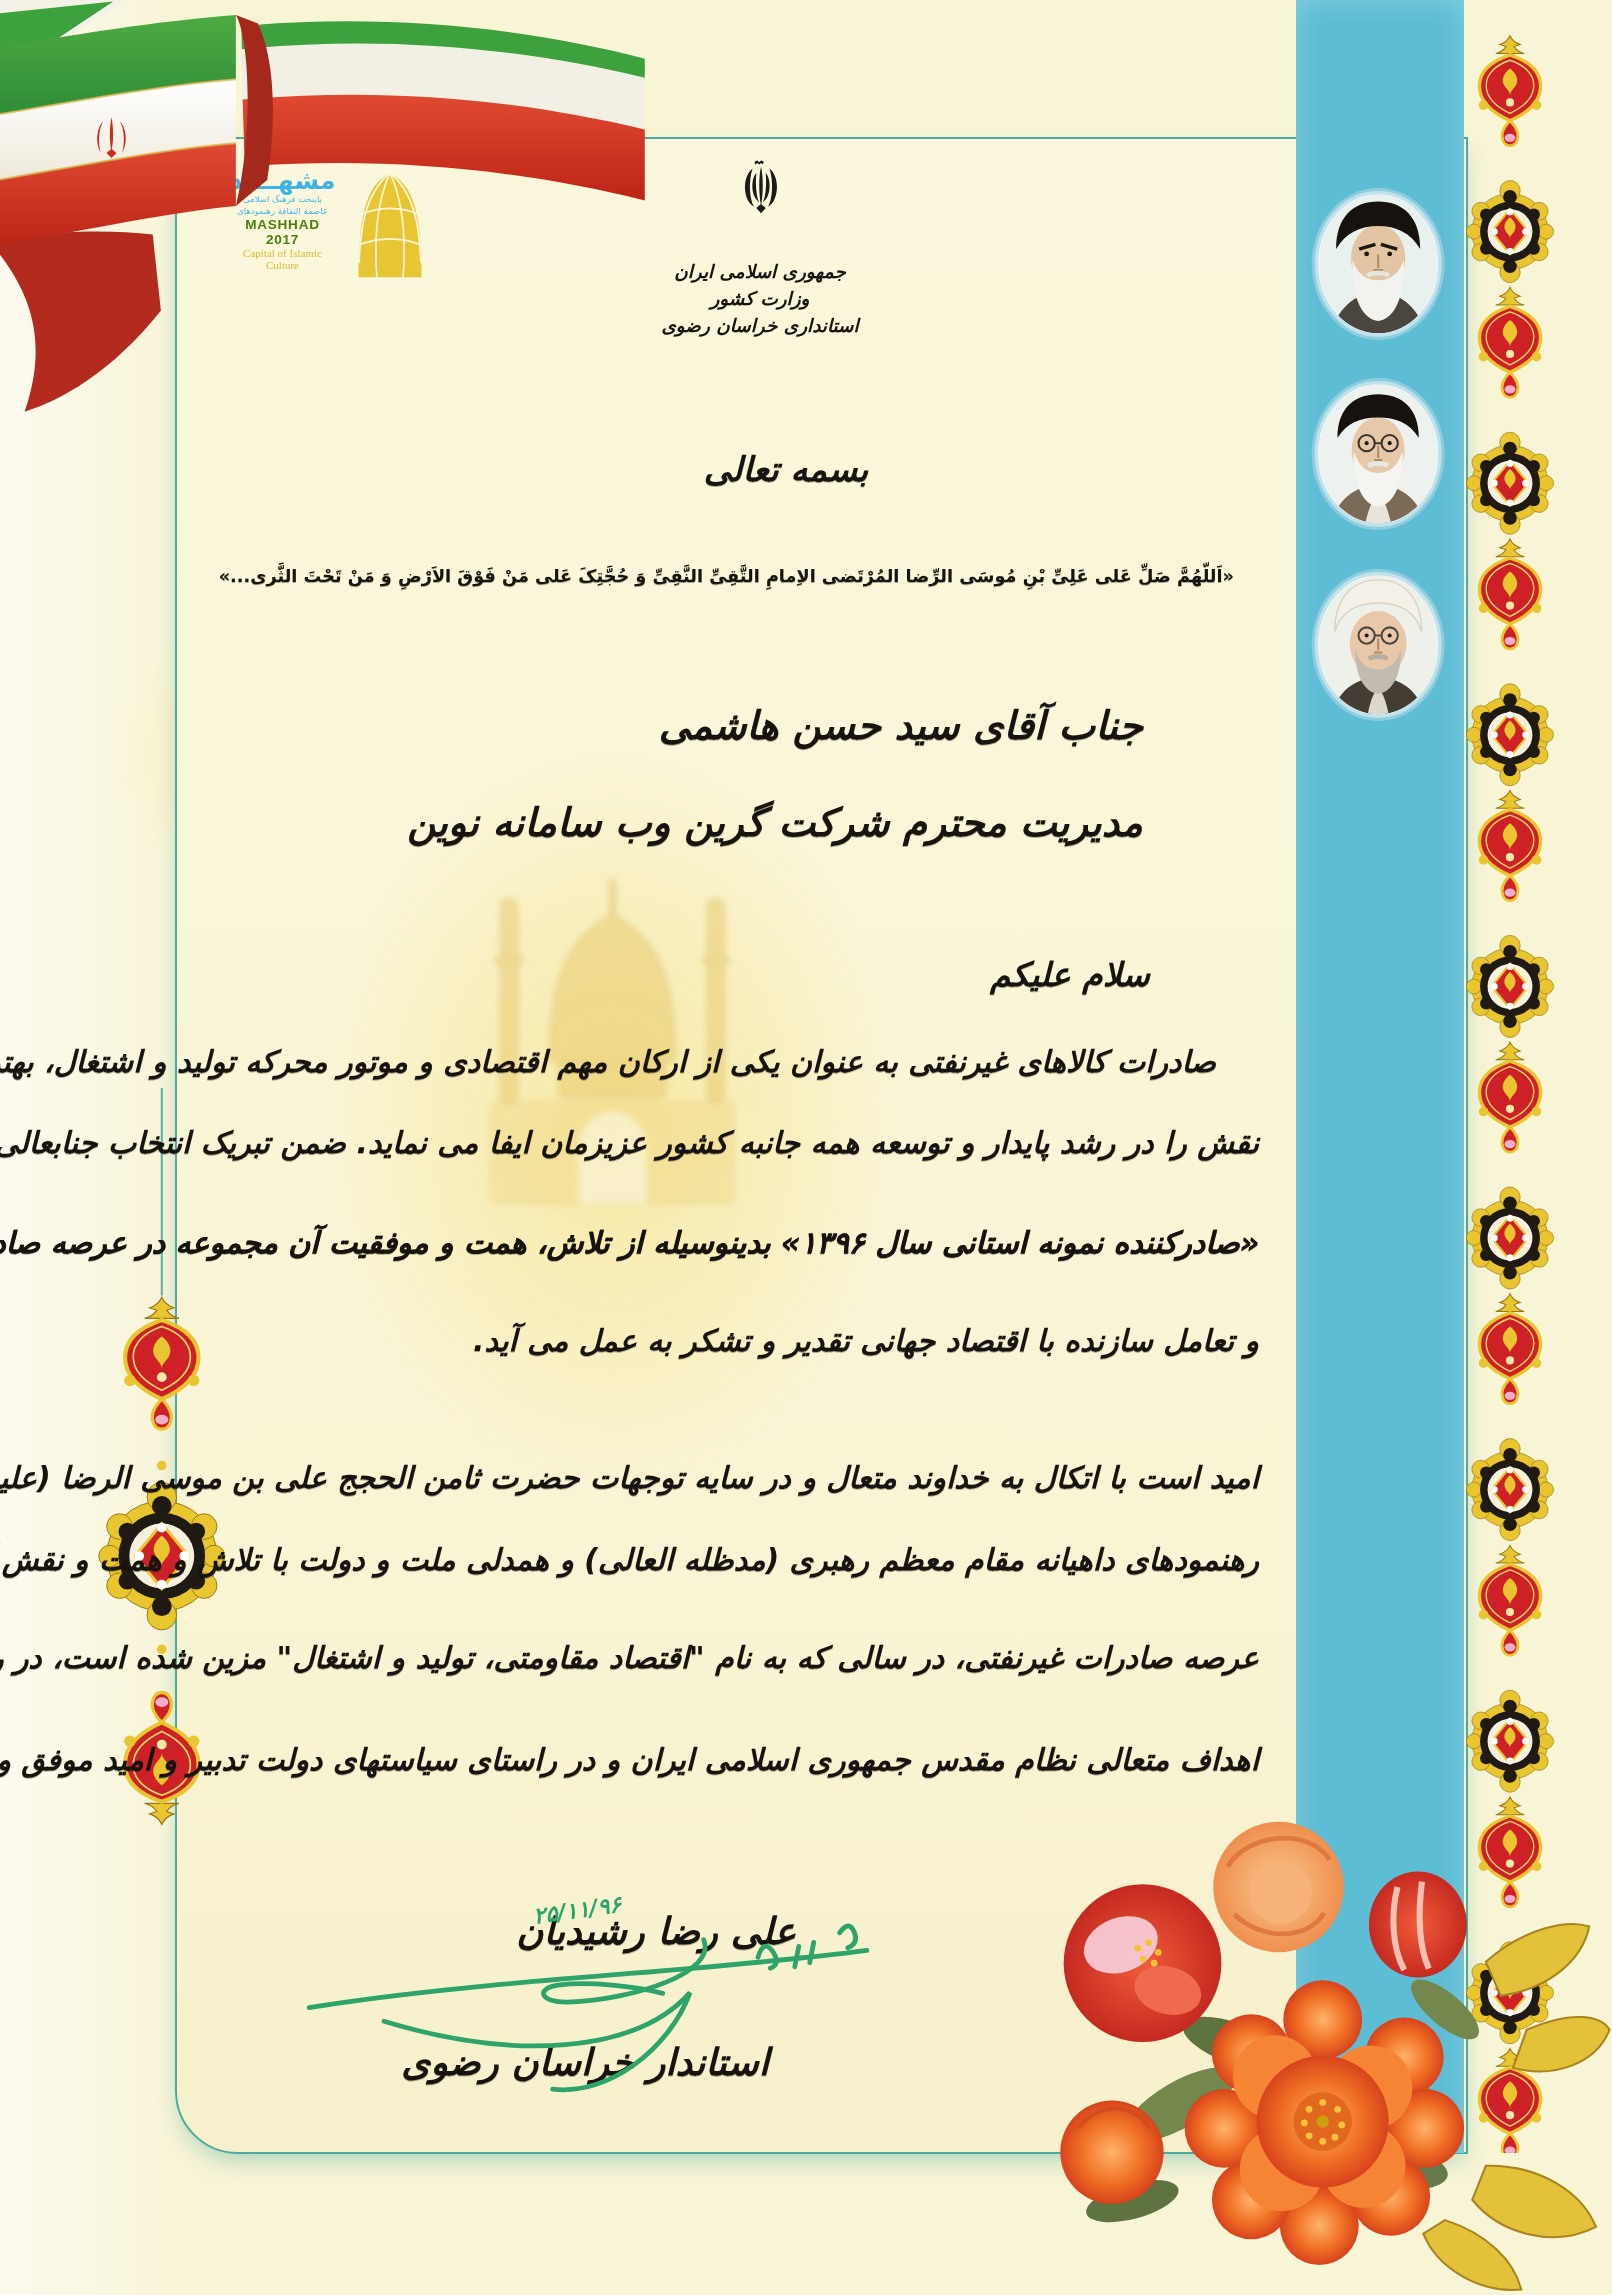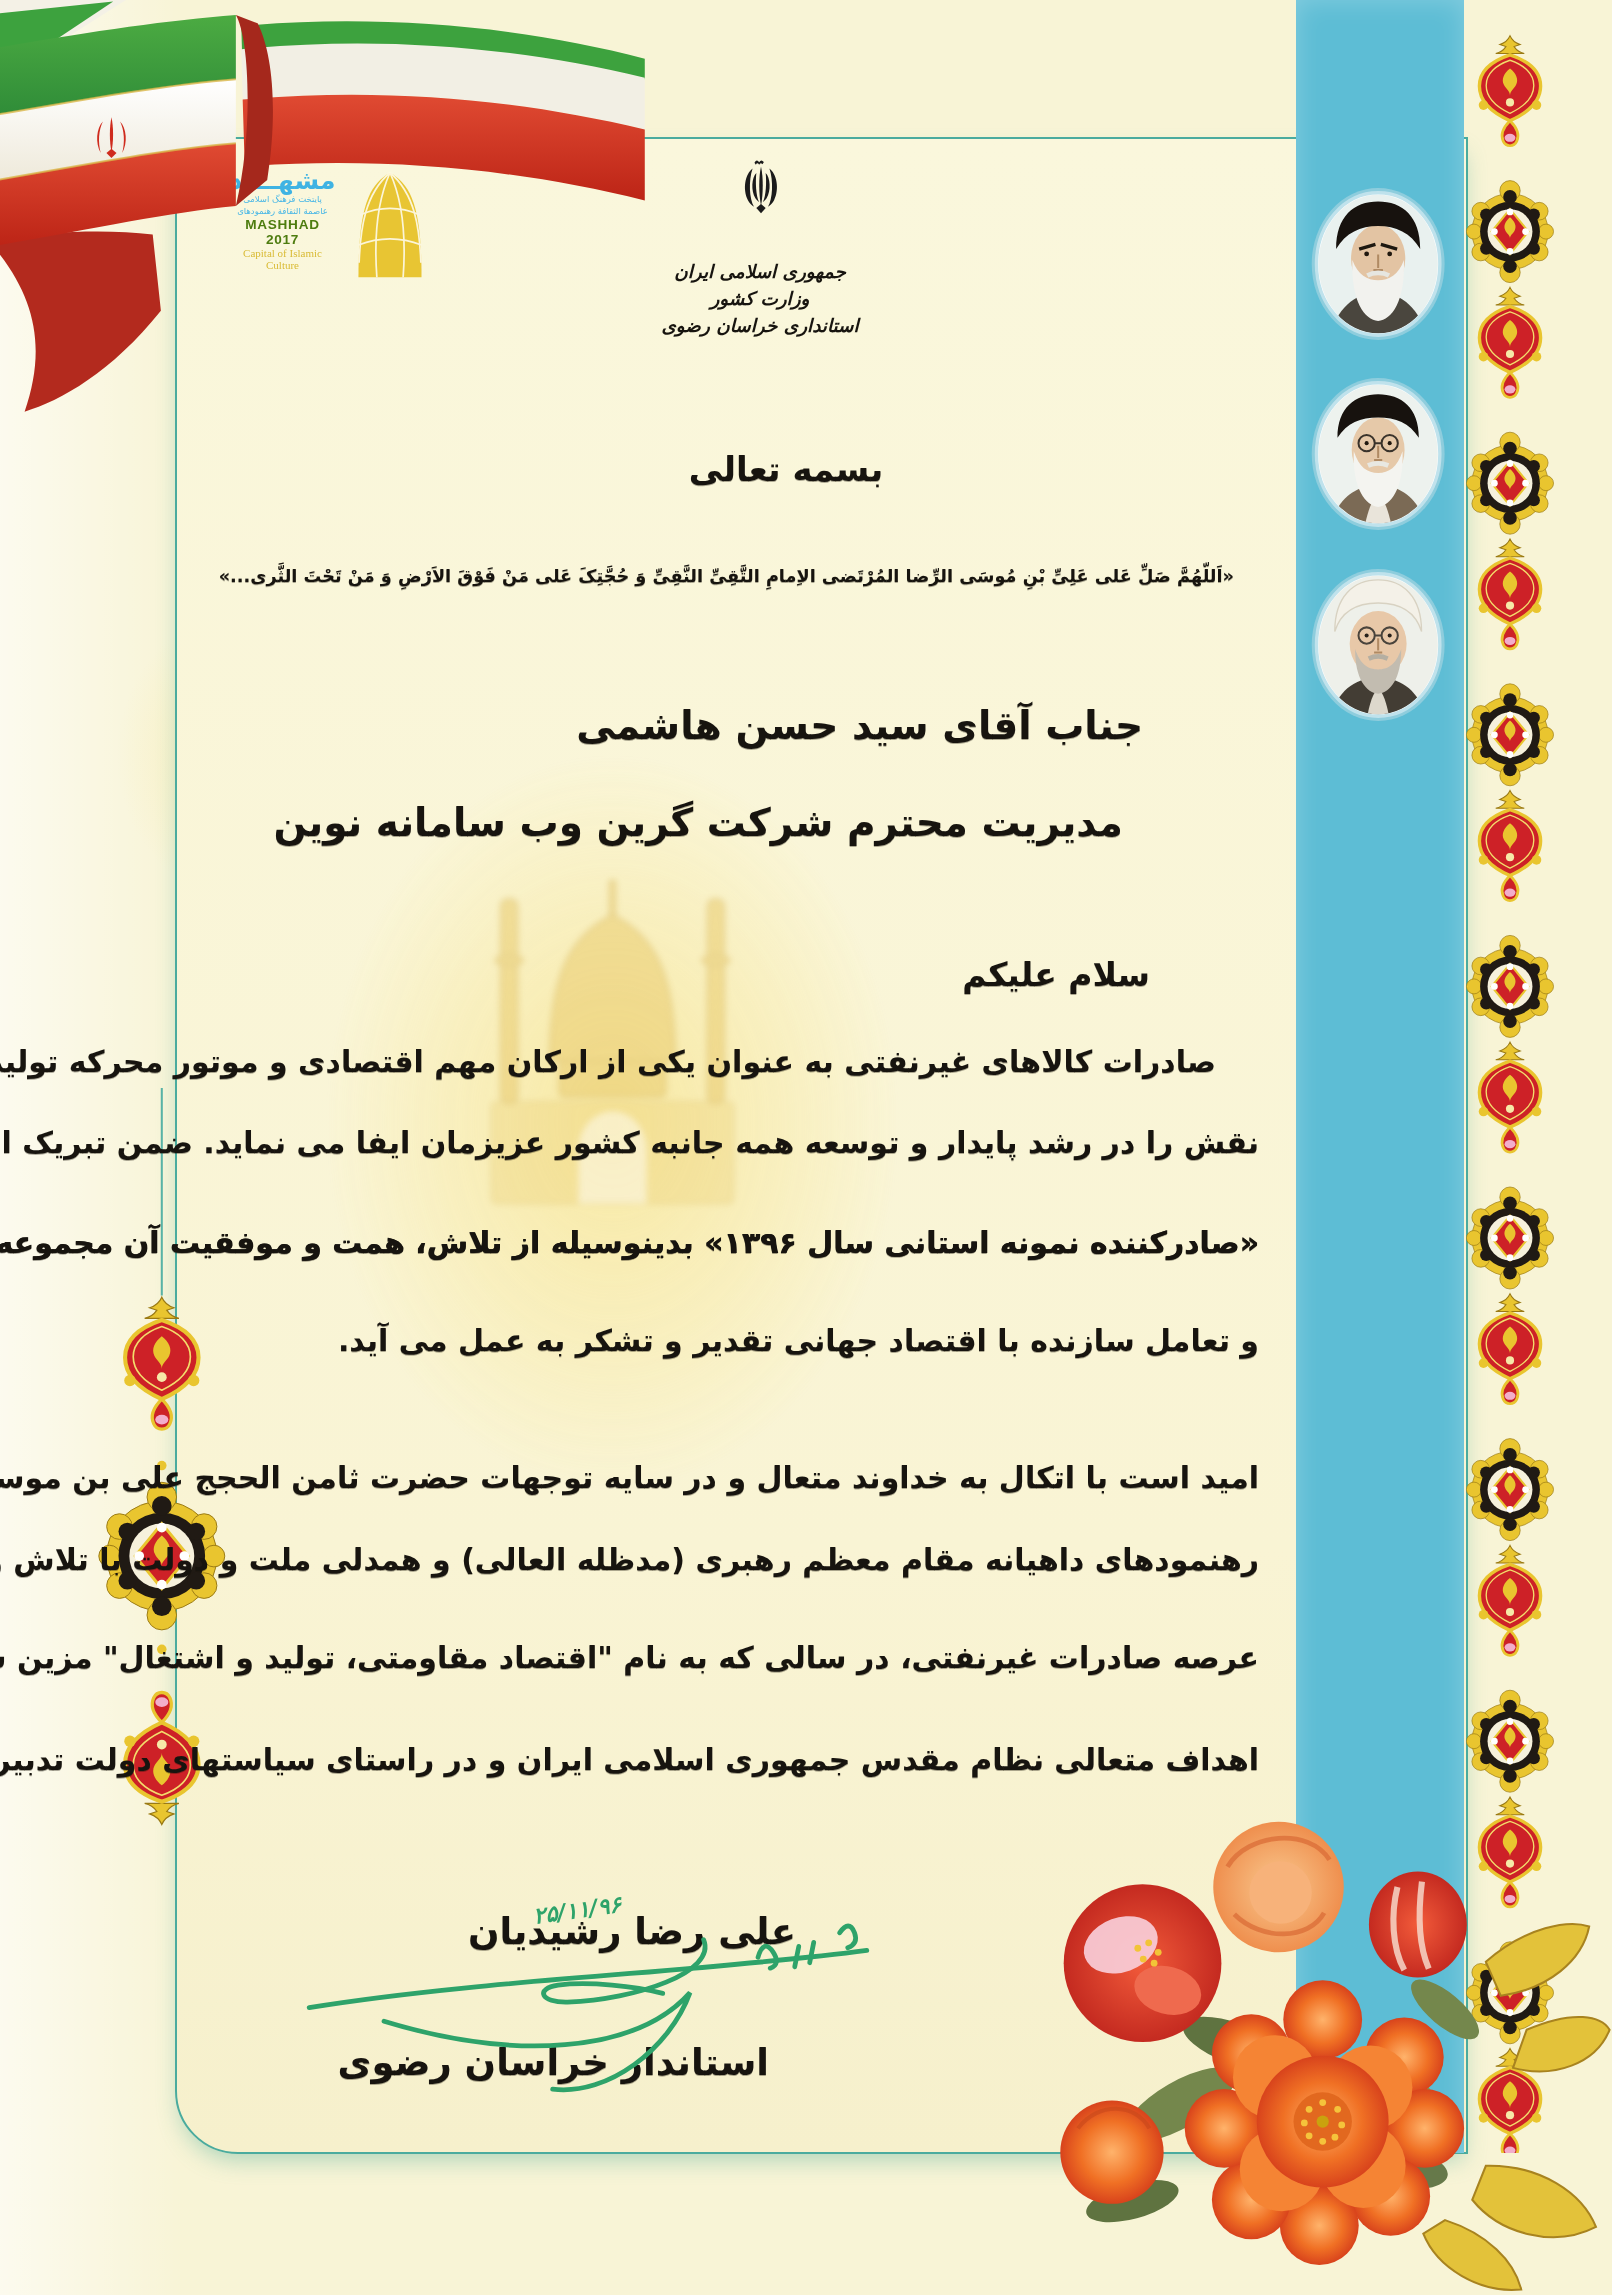--- a/index.html
+++ b/index.html
@@ -17,21 +17,21 @@
   .watermark{left:320px;top:721px;width:585px;height:782px;z-index:3;filter:blur(3.4px);opacity:.85;}
   .band{left:1296px;top:0;width:168px;height:2153px;background:#5dbdd5;z-index:4;
     box-shadow:inset 0 0 27px rgba(255,255,255,.25);}
   .chain-right{left:1459px;top:0;width:102px;height:2153px;z-index:5;overflow:hidden;}
   .chain-left{left:97px;top:1088px;width:133px;height:762px;z-index:5;}
   .portrait{z-index:6;}
   .flag{left:-5.4px;top:-4.1px;width:663px;height:443px;z-index:8;}
   .bouquet{left:1010px;top:1785px;width:605px;height:510px;z-index:9;}
   .txt{color:#17140f;direction:rtl;white-space:nowrap;z-index:7;line-height:1.15;margin-top:34px;}
   .cal{font-weight:bold;text-shadow:0 0.7px 0 rgba(25,20,10,.35);}
-  .it{}
+  .it{font-style:italic;}
   .center{text-align:center;}
   .right{text-align:right;}
   .blue{color:#3fb3e3;}
   .org{font-size:18.4px;line-height:27px;font-weight:bold;font-style:italic;}
   .fieldrow{display:flex;flex-direction:row;gap:9.5px;direction:rtl;align-items:baseline;
     font-weight:bold;color:#232c38;}
   .fieldrow .lab{font-size:19px;min-width:82px;}
   .fieldrow .val{font-size:19px;letter-spacing:1.4px;}
   .body-line{font-size:30px;}
   .heavy{text-shadow:0.5px 0 0 #17140f, 0 0.7px 0 rgba(25,20,10,.4);}
@@ -312,21 +312,21 @@
   <div class="abs txt org center" style="left:624px;top:224px;width:272px">
     <div>جمهوری اسلامی ایران</div>
     <div>وزارت کشور</div>
     <div>استانداری خراسان رضوی</div>
   </div>
 
   <div class="abs txt cal it center" style="left:667px;top:416px;width:238px;font-size:34px">بسمه تعالی</div>
   <div class="abs txt cal center" style="left:255px;top:532px;width:979px;font-size:17.7px">«اَللّهُمَّ صَلِّ عَلی عَلِیِّ بْنِ مُوسَی الرِّضا المُرْتَضی الاِمامِ التَّقِیِّ النَّقِیِّ وَ حُجَّتِکَ عَلی مَنْ فَوْقَ الاَرْضِ وَ مَنْ تَحْتَ الثَّری...»</div>
 
   <div class="abs txt cal it right" style="right:470px;top:670px;font-size:39px">جناب آقای سید حسن هاشمی</div>
-  <div class="abs txt cal it right" style="right:490px;top:767px;font-size:39px">مدیریت محترم شرکت گرین وب سامانه نوین</div>
+  <div class="abs txt cal it right" style="right:470px;top:767px;font-size:39px">مدیریت محترم شرکت گرین وب سامانه نوین</div>
 
   <div class="abs txt cal it right" style="right:463px;top:922px;font-size:33px">سلام علیکم</div>
 
   <div class="abs txt cal it right body-line" style="right:397px;top:1011px">صادرات کالاهای غیرنفتی به عنوان یکی از ارکان مهم اقتصادی و موتور محرکه تولید و اشتغال، بهترین</div>
   <div class="abs txt cal it right body-line" style="right:354px;top:1092px">نقش را در رشد پایدار و توسعه همه جانبه کشور عزیزمان ایفا می نماید. ضمن تبریک انتخاب جنابعالی به عنوان</div>
   <div class="abs txt cal it right body-line heavy" style="right:354px;top:1192px">«صادرکننده نمونه استانی سال ۱۳۹۶» بدینوسیله از تلاش، همت و موفقیت آن مجموعه در عرصه صادرات غیرنفتی</div>
   <div class="abs txt cal it right body-line" style="right:354px;top:1290px">و تعامل سازنده با اقتصاد جهانی تقدیر و تشکر به عمل می آید.</div>
   <div class="abs txt cal it right body-line" style="right:354px;top:1427px">امید است با اتکال به خداوند متعال و در سایه توجهات حضرت ثامن الحجج علی بن موسی الرضا (علیه آلاف التحیة و الثناء) و</div>
   <div class="abs txt cal it right body-line" style="right:354px;top:1509px">رهنمودهای داهیانه مقام معظم رهبری (مدظله العالی) و همدلی ملت و دولت با تلاش و همت و نقش آفرینی بیش از پیش در</div>
   <div class="abs txt cal it right body-line" style="right:354px;top:1607px">عرصه صادرات غیرنفتی، در سالی که به نام "اقتصاد مقاومتی، تولید و اشتغال" مزین شده است، در راستای نیل به</div>

